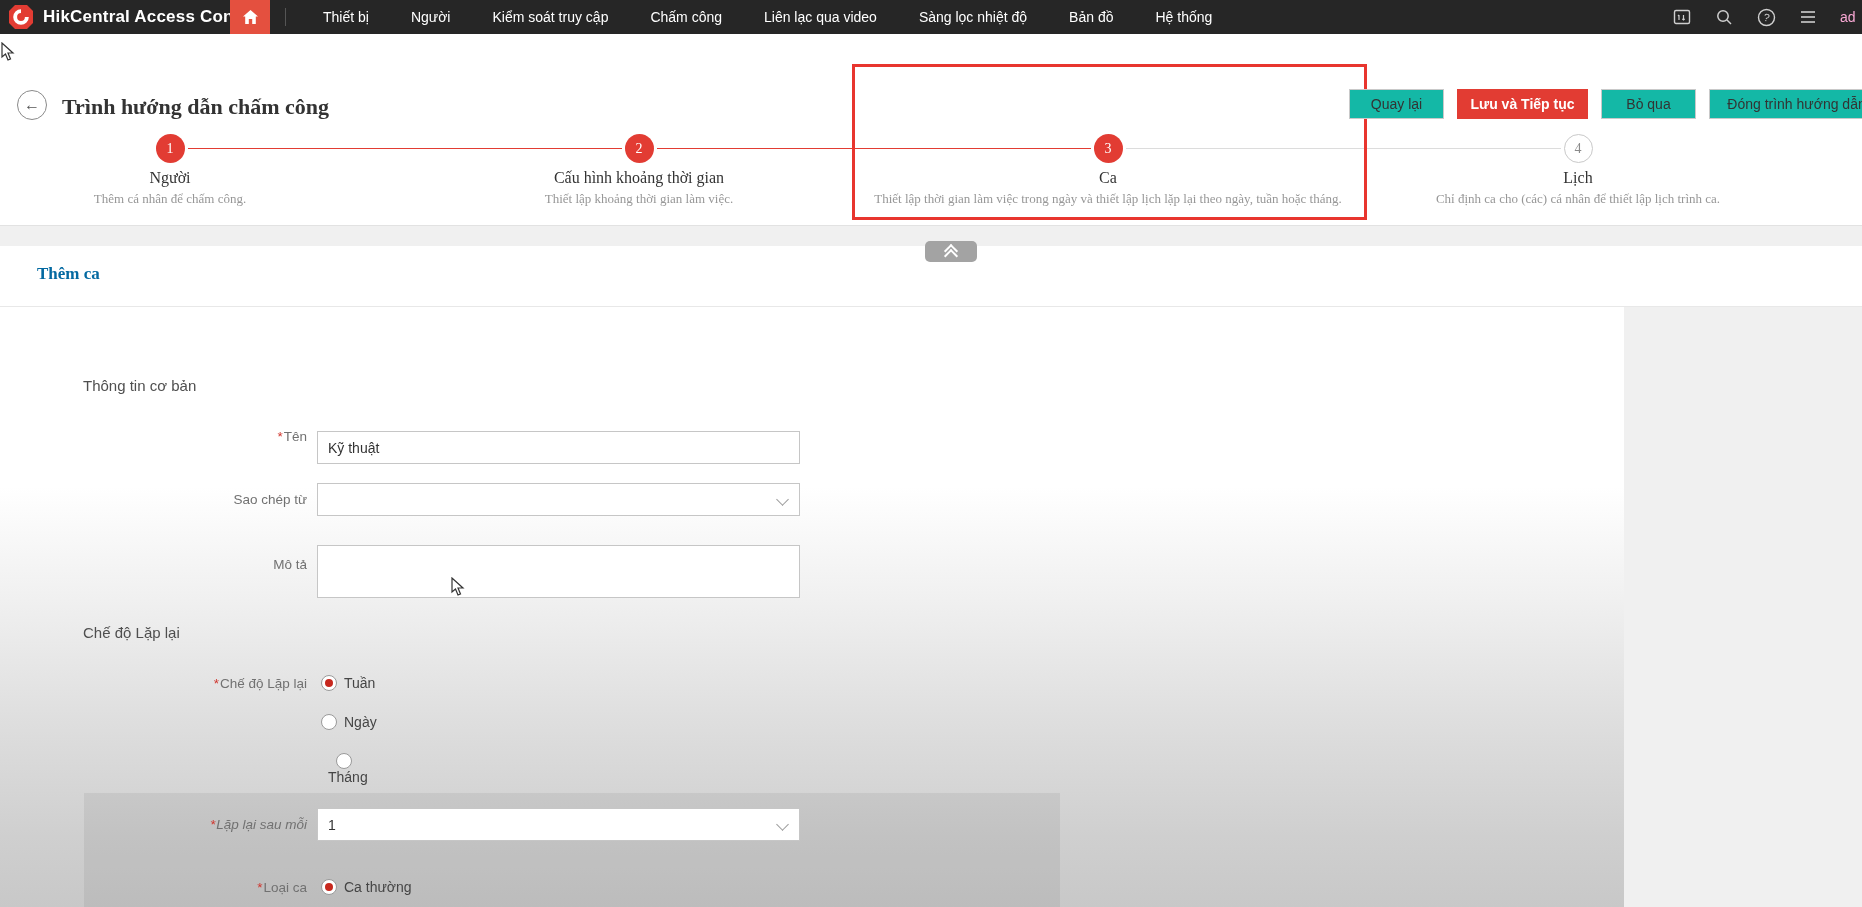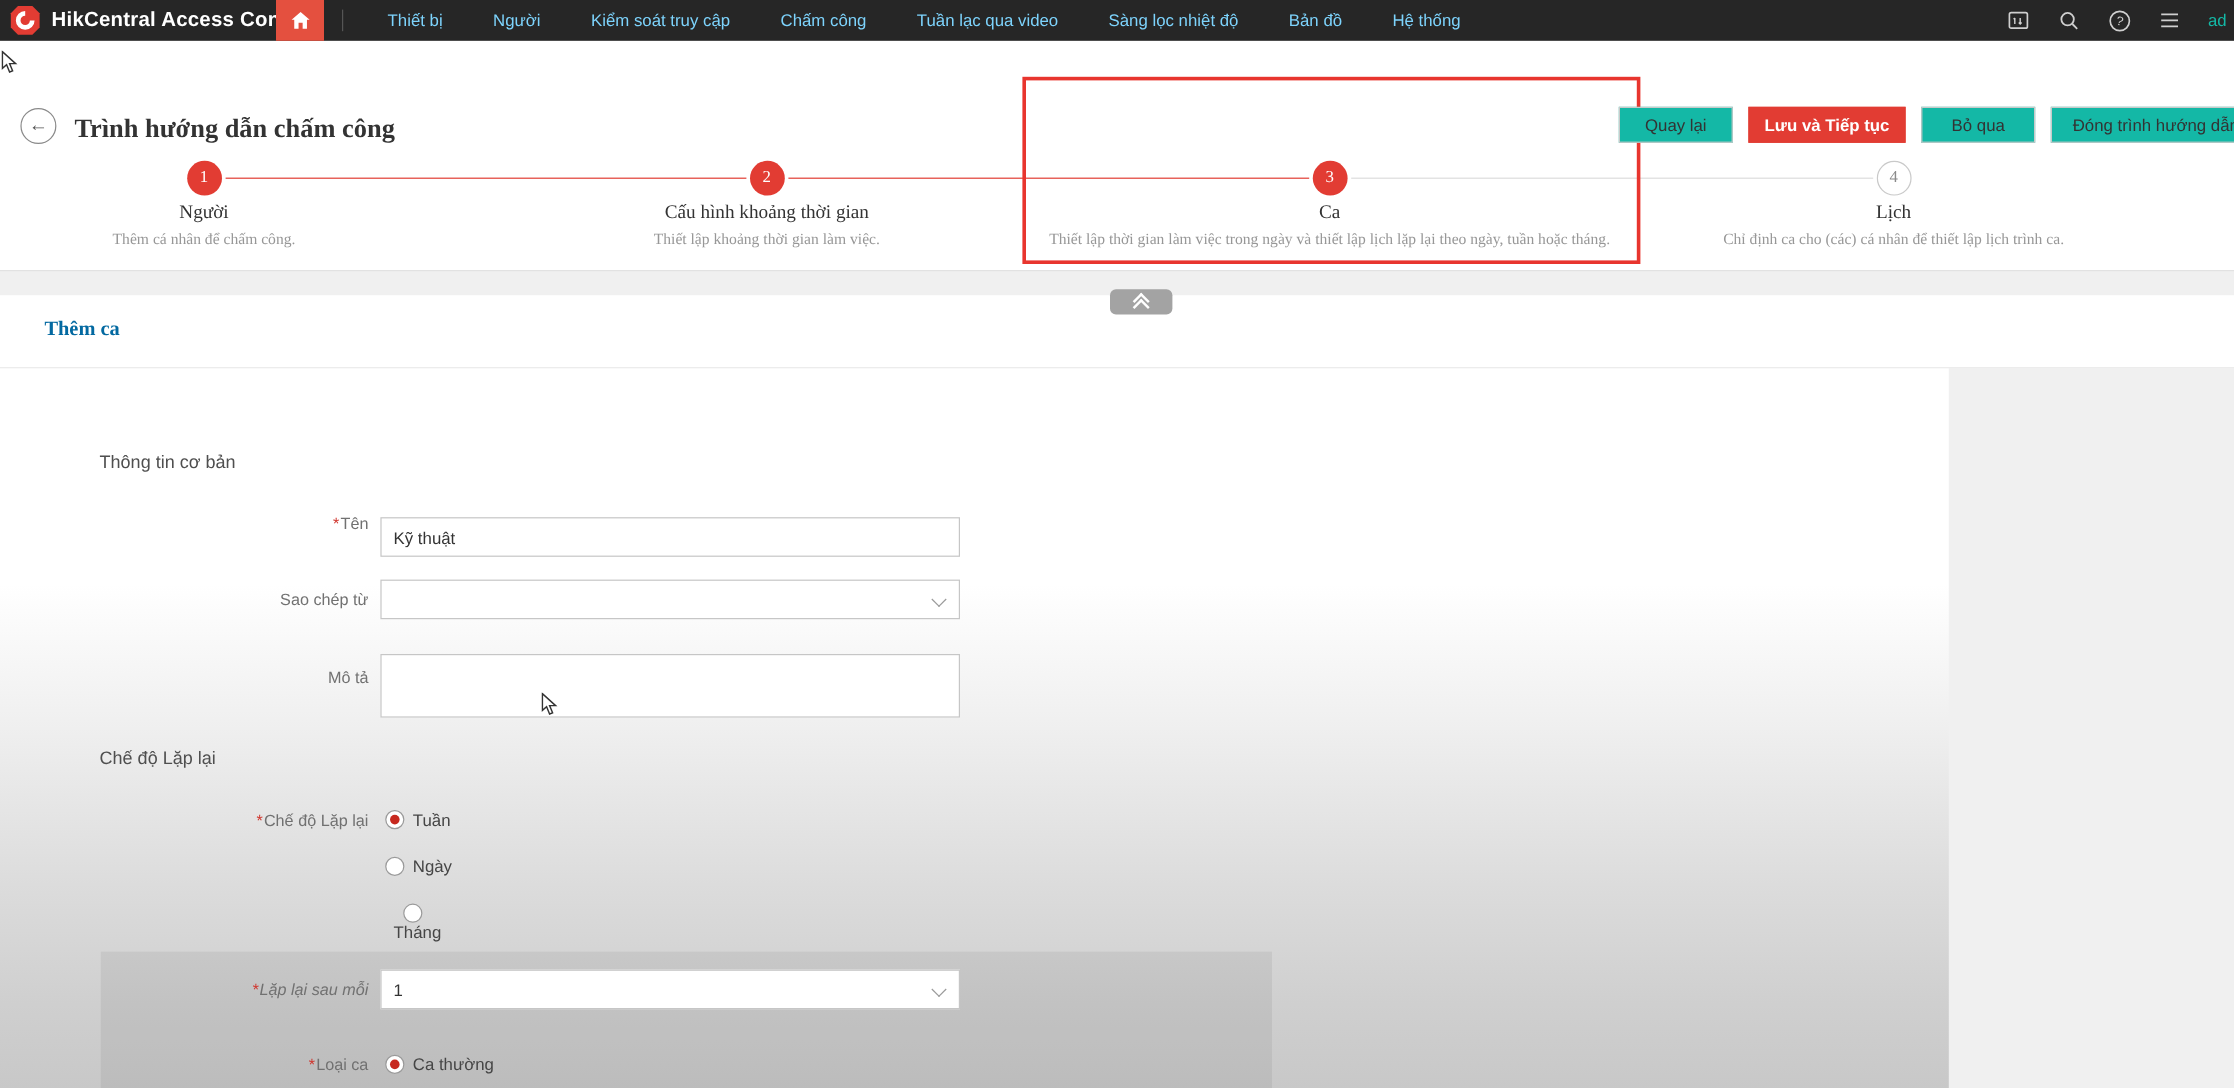--- a/index.html
+++ b/index.html
@@ -10,24 +10,24 @@
   }
   .serif{font-family:"Liberation Serif","DejaVu Serif",serif;}
 
   
   .topbar{position:absolute;left:0;top:0;width:1862px;height:34px;background:#262626;display:flex;align-items:center;z-index:20;}
   .logo-wrap{display:flex;align-items:center;padding-left:8px;}
   .app-title{color:#fff;font-weight:bold;font-size:17px;margin-left:9px;letter-spacing:.2px;}
   .home-btn{position:absolute;left:230px;top:0;width:40px;height:34px;background:#e4503f;display:flex;align-items:center;justify-content:center;cursor:pointer;}
   .nav-divider{position:absolute;left:285px;top:8px;width:1px;height:18px;background:#555;}
   .nav{position:absolute;left:302px;top:0;height:34px;display:flex;align-items:center;}
-  .nav-item{color:#7dd3fc;font-size:14px;padding:0 21px;height:34px;line-height:34px;cursor:pointer;white-space:nowrap;}
+  .nav-item{color:#ffffff;font-size:14px;padding:0 21px;height:34px;line-height:34px;cursor:pointer;white-space:nowrap;}
   .top-icons{position:absolute;right:0;top:0;height:34px;display:flex;align-items:center;gap:22px;padding-right:0;}
   .top-icon{width:20px;height:20px;display:flex;align-items:center;justify-content:center;color:#cfcfcf;cursor:pointer;}
-  .user-label{color:#14b8a6;font-size:14px;width:22px;overflow:hidden;white-space:nowrap;cursor:pointer;}
+  .user-label{color:#f9a8d4;font-size:14px;width:22px;overflow:hidden;white-space:nowrap;cursor:pointer;}
 
   
   .wizard{position:absolute;left:0;top:34px;width:1862px;height:191px;background:#ffffff;}
   .back-btn{position:absolute;left:17px;top:56px;width:28px;height:28px;border:1px solid #8a8a8a;border-radius:50%;
     display:flex;align-items:center;justify-content:center;color:#555;font-size:16px;cursor:pointer;background:#fff;}
   .wizard-title{position:absolute;left:62px;top:60px;font-size:22px;font-weight:bold;color:#333;}
   .wz-btn{position:absolute;top:55px;height:30px;box-sizing:border-box;border:1px solid #c9c9c9;background:#14b8a6;color:#333;
     font-size:14px;display:flex;align-items:center;justify-content:center;cursor:pointer;white-space:nowrap;z-index:8;font-family:"Liberation Sans",sans-serif;}
   .wz-btn.primary{background:#e23c33;border-color:#e23c33;color:#fff;font-weight:bold;}
 
@@ -91,21 +91,21 @@
     <svg width="17" height="16" viewBox="0 0 17 16">
       <path d="M8.5 1 L16 7.5 L13.8 7.5 L13.8 15 L10.2 15 L10.2 10 L6.8 10 L6.8 15 L3.2 15 L3.2 7.5 L1 7.5 Z" fill="#fff"></path>
     </svg>
   </div>
   <div class="nav-divider"></div>
   <div class="nav">
     <span class="nav-item">Thiết bị</span>
     <span class="nav-item">Người</span>
     <span class="nav-item">Kiểm soát truy cập</span>
     <span class="nav-item">Chấm công</span>
-    <span class="nav-item">Tuần lạc qua video</span>
+    <span class="nav-item">Liên lạc qua video</span>
     <span class="nav-item">Sàng lọc nhiệt độ</span>
     <span class="nav-item">Bản đồ</span>
     <span class="nav-item">Hệ thống</span>
   </div>
   <div class="top-icons">
     <span class="top-icon">
       <svg width="18" height="18" viewBox="0 0 18 18">
           <rect x="1.5" y="2.5" width="15" height="13" rx="1.5" fill="none" stroke="#cfcfcf" stroke-width="1.4"></rect>
           <path d="M6 7 L6 12 M5 8 L6 7 M10.5 7 L10.5 12 M9.3 10.8 L10.5 12 L11.7 10.8" stroke="#cfcfcf" stroke-width="1.2" fill="none"></path>
         </svg>

